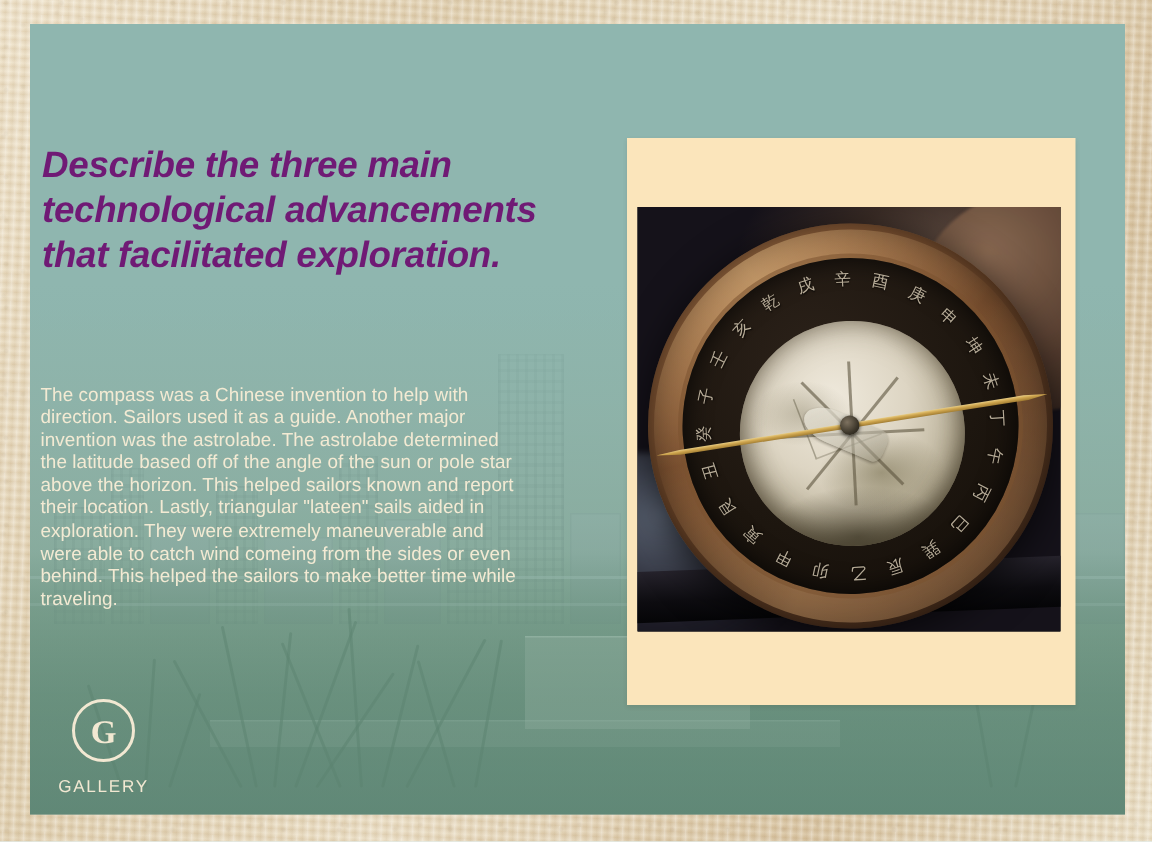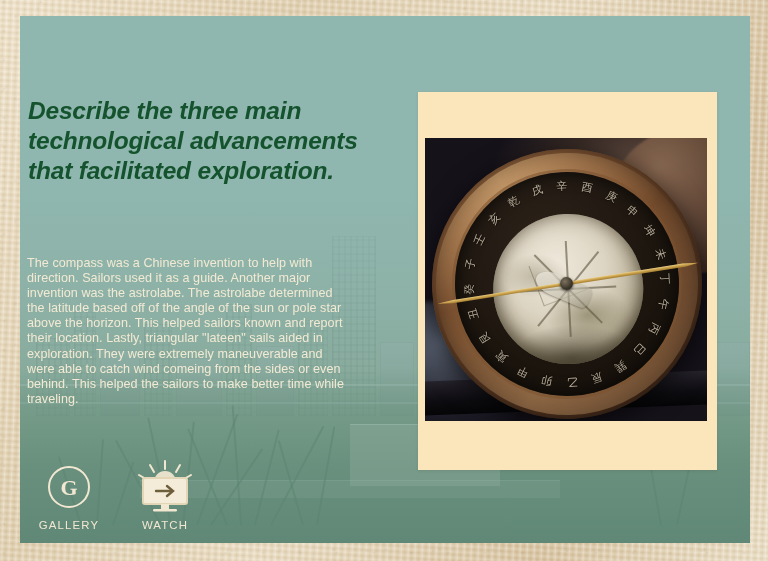--- a/index.html
+++ b/index.html
@@ -151,21 +151,21 @@
     position: absolute;
     inset: 0;
     z-index: 6;
   }
 
   .slide-title {
     position: absolute;
     left: 8px;
     top: 80px;
     width: 330px;
-    color: #14532d;
+    color: #701a75;
     font-size: 24.5px;
     line-height: 30px;
     font-weight: bold;
     font-style: italic;
     letter-spacing: -0.2px;
     white-space: pre-line;
   }
 
   .slide-body {
     position: absolute;
@@ -466,42 +466,20 @@
         <div class="nav-btn">
           <div class="nav-icon">
             <svg width="46" height="46" viewBox="0 0 46 46" aria-hidden="true">
               <circle cx="23" cy="23" r="20" fill="none" stroke="#f2e8d2" stroke-width="2"></circle>
               <text x="23" y="31" text-anchor="middle" font-family="&quot;Liberation Serif&quot;, serif" font-size="22" font-weight="bold" fill="#f2e8d2">G</text>
             </svg>
           </div>
           <div class="nav-label">GALLERY</div>
         </div>
 
-        <div class="nav-btn">
-          <div class="nav-icon">
-            <svg width="62" height="56" viewBox="0 0 62 56" aria-hidden="true">
-              <g stroke="#f2e8d2" stroke-width="2" stroke-linecap="round" fill="none">
-                <line x1="31" y1="2" x2="31" y2="10"></line>
-                <line x1="16" y1="6" x2="20" y2="13"></line>
-                <line x1="46" y1="6" x2="42" y2="13"></line>
-                <line x1="5" y1="16" x2="12" y2="20"></line>
-                <line x1="57" y1="16" x2="50" y2="20"></line>
-              </g>
-              <circle cx="31" cy="23" r="11" fill="#f2e8d2" opacity="0.92"></circle>
-              <rect x="9" y="19" width="44" height="26" rx="2" fill="#f4ecd8" stroke="#e3d6b6" stroke-width="2"></rect>
-              <g stroke="#6d5f3c" stroke-width="2.4" stroke-linecap="round" fill="none">
-                <line x1="22" y1="32" x2="38" y2="32"></line>
-                <polyline points="33,27 39,32 33,37"></polyline>
-              </g>
-              <rect x="27" y="45" width="8" height="5" fill="#f2e8d2"></rect>
-              <rect x="19" y="50" width="24" height="2.5" rx="1.2" fill="#f2e8d2"></rect>
-            </svg>
-          </div>
-          <div class="nav-label">WATCH</div>
-        </div>
 
       </div>
     </div>
 
     <div class="photo-frame">
       <div class="photo-inner">
         <div class="compass-scene">
           <div class="scene-bg"></div>
           <div class="bowl-right"></div>
           <div class="scene-left-glare"></div>

